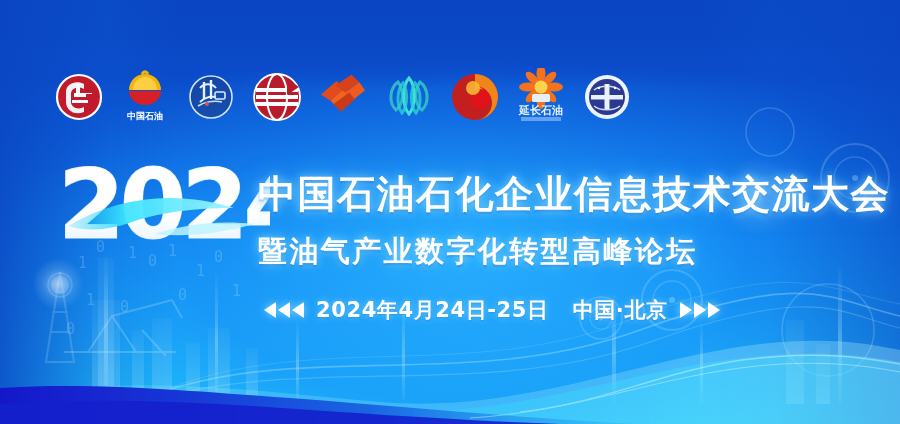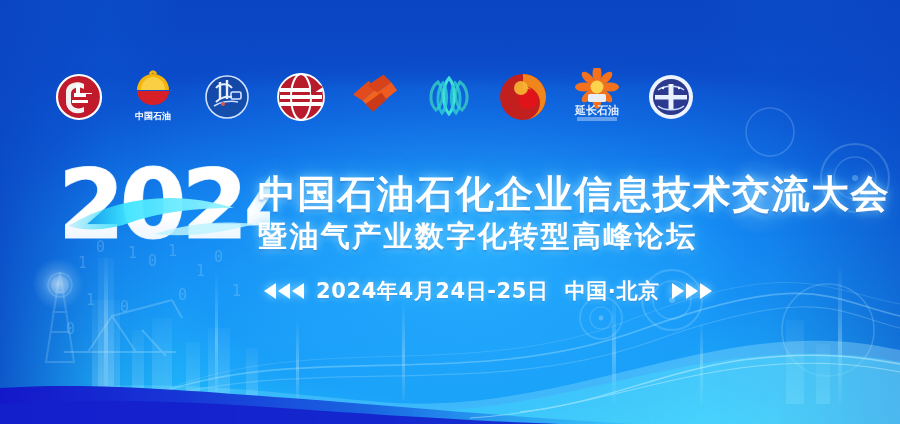--- a/index.html
+++ b/index.html
@@ -67,21 +67,21 @@
     display: block;
   }
 
   
   .logo-strip {
     position: absolute;
     left: 52px;
     top: 64px;
     display: flex;
     align-items: center;
-    gap: 20px;
+    gap: 12px;
     height: 66px;
   }
   .logo-cell {
     width: 54px;
     height: 62px;
     position: relative;
     display: flex;
     flex-direction: column;
     align-items: center;
     justify-content: center;
@@ -113,60 +113,60 @@
     color: #ffffff;
     letter-spacing: 1.5px;
     white-space: nowrap;
     text-shadow:
       0 0 10px rgba(150,225,255,0.85),
       0 0 22px rgba(90,195,255,0.55),
       0 2px 2px rgba(8,60,160,0.35);
     margin-top: 14px;
   }
   .title-sub {
-    margin-top: 3px;
+    margin-top: 18px;
     font-family: "DejaVu Sans", "Liberation Sans", sans-serif;
     font-size: 29px;
     line-height: 34px;
     font-weight: 700;
     color: #ffffff;
     letter-spacing: 2.4px;
     white-space: nowrap;
     text-shadow:
       0 0 9px rgba(150,225,255,0.8),
       0 0 20px rgba(90,195,255,0.45),
       0 2px 2px rgba(8,60,160,0.3);
   }
 
   
   .meta-row {
     position: absolute;
     left: 262px;
-    top: 277px;
+    top: 296px;
     display: flex;
     align-items: center;
     gap: 10px;
     white-space: nowrap;
   }
   .arrows {
     display: flex;
     align-items: center;
     gap: 1px;
     color: #ffffff;
   }
   .arrows svg { display: block; filter: drop-shadow(0 0 4px rgba(160,230,255,0.8)); }
   .meta-text {
     font-family: "DejaVu Sans", "Liberation Sans", sans-serif;
     font-size: 21px;
     font-weight: 700;
     color: #ffffff;
     letter-spacing: 0.6px;
     text-shadow: 0 0 7px rgba(150,225,255,0.7), 0 1px 2px rgba(8,60,160,0.3);
   }
-  .meta-place { margin-left: 6px; }
+  .meta-place { margin-left: 14px; }
 </style>
 </head>
 <body>
 
 <div class="banner">
 
   <div class="bg-base"></div>
   <div class="bg-vignette-top"></div>
   <div class="bg-top-flat"></div>
   <div class="bg-edge-left"></div>

